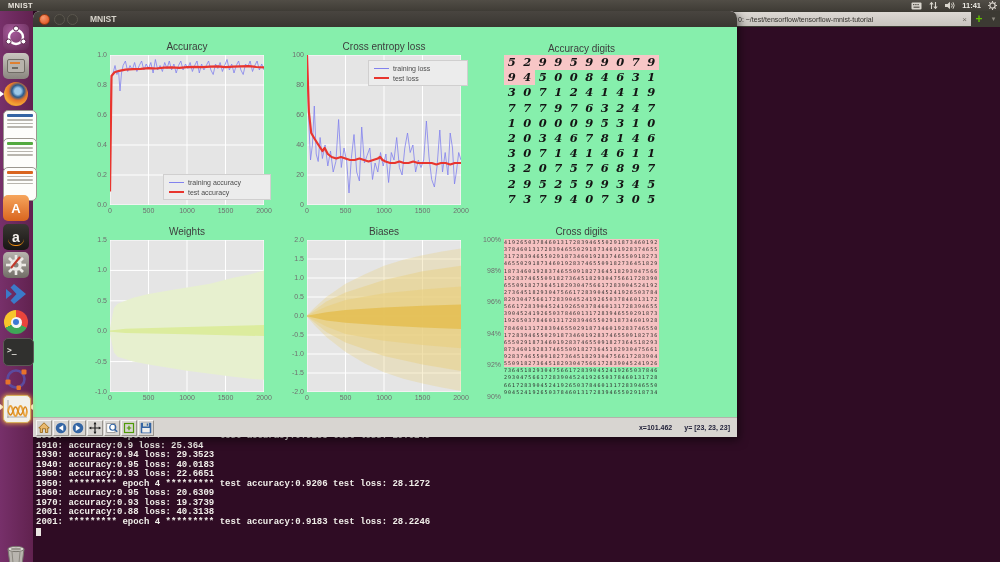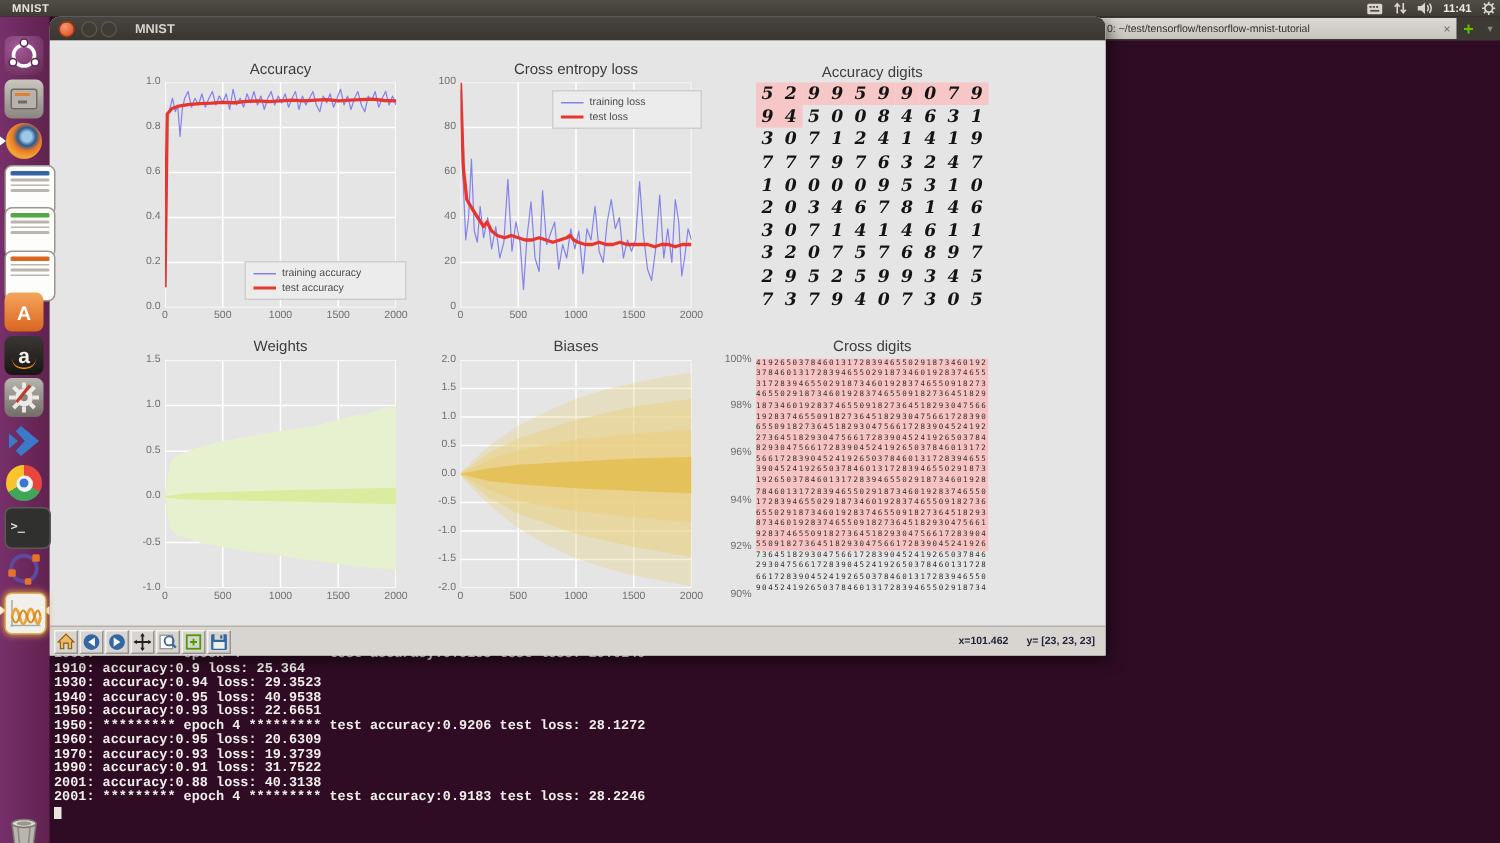--- a/index.html
+++ b/index.html
@@ -59,21 +59,21 @@
   
   .window{position:absolute;left:33px;top:11px;width:704px;height:426px;z-index:20;
     border-radius:7px 7px 0 0;box-shadow:2px 3px 10px rgba(0,0,0,.55);background:#fff;}
   .titlebar{position:relative;height:16px;background:linear-gradient(#494540,#393631);
     border-radius:7px 7px 0 0;border-bottom:1px solid #2a2824;}
   .wbtn{position:absolute;top:3px;width:9px;height:9px;border-radius:50%;}
   .wbtn-close{left:6px;background:radial-gradient(circle at 35% 30%,#f59a71,#dd4814);border:1px solid #9c3a10;}
   .wbtn-min{left:21px;background:#3f3c36;border:1px solid #5a564d;}
   .wbtn-max{left:34px;background:#3f3c36;border:1px solid #5a564d;}
   .wtitle{position:absolute;left:57px;top:3px;font-size:8.5px;font-weight:bold;color:#d8d4cc;}
-  .figcanvas{position:absolute;left:0;top:16px;width:704px;height:390px;background:#e5e5e5;overflow:hidden;}
+  .figcanvas{position:absolute;left:0;top:16px;width:704px;height:390px;background:#86efac;overflow:hidden;}
   .legend{position:absolute;background:#ececec;border:1px solid #d0cfcf;padding:2px 5px;z-index:3;}
   .leg-row{display:flex;align-items:center;gap:4px;height:10px;}
   .leg-line{width:15px;height:0;}
   .leg-text{font-size:7px;color:#4c4c4c;white-space:nowrap;}
 
   .digitgrid{position:absolute;display:grid;}
   .dcell{font-family:"DejaVu Serif",serif;font-style:italic;font-weight:bold;font-size:11.5px;
     color:#141414;text-align:center;line-height:15px;}
   .densewrap{position:absolute;overflow:hidden;}
   .drow{height:7.14px;line-height:7.2px;font-family:"DejaVu Sans Mono",monospace;font-size:5px;
@@ -94,26 +94,25 @@
 </style>
 </head>
 <body>
 
 <div id="desktop">
 
   <div class="termout" id="termout">
       <div class="tline">1900: ********* epoch 4 ********* test accuracy:0.9183 test loss: 29.0149</div>
       <div class="tline">1910: accuracy:0.9 loss: 25.364</div>
       <div class="tline">1930: accuracy:0.94 loss: 29.3523</div>
-      <div class="tline">1940: accuracy:0.95 loss: 40.9538</div>
+      <div class="tline">1940: accuracy:0.95 loss: 40.0183</div>
       <div class="tline">1950: accuracy:0.93 loss: 22.6651</div>
       <div class="tline">1950: ********* epoch 4 ********* test accuracy:0.9206 test loss: 28.1272</div>
       <div class="tline">1960: accuracy:0.95 loss: 20.6309</div>
       <div class="tline">1970: accuracy:0.93 loss: 19.3739</div>
-      <div class="tline">1990: accuracy:0.91 loss: 31.7522</div>
       <div class="tline">2001: accuracy:0.88 loss: 40.3138</div>
       <div class="tline">2001: ********* epoch 4 ********* test accuracy:0.9183 test loss: 28.2246</div>
       <div class="tline"><span class="cursor"></span></div>
     </div>
 
   <div class="tabbar">
     <div class="tab">
       <span class="tab-label">0: ~/test/tensorflow/tensorflow-mnist-tutorial</span>
       <span class="tab-close">×</span>
     </div>

